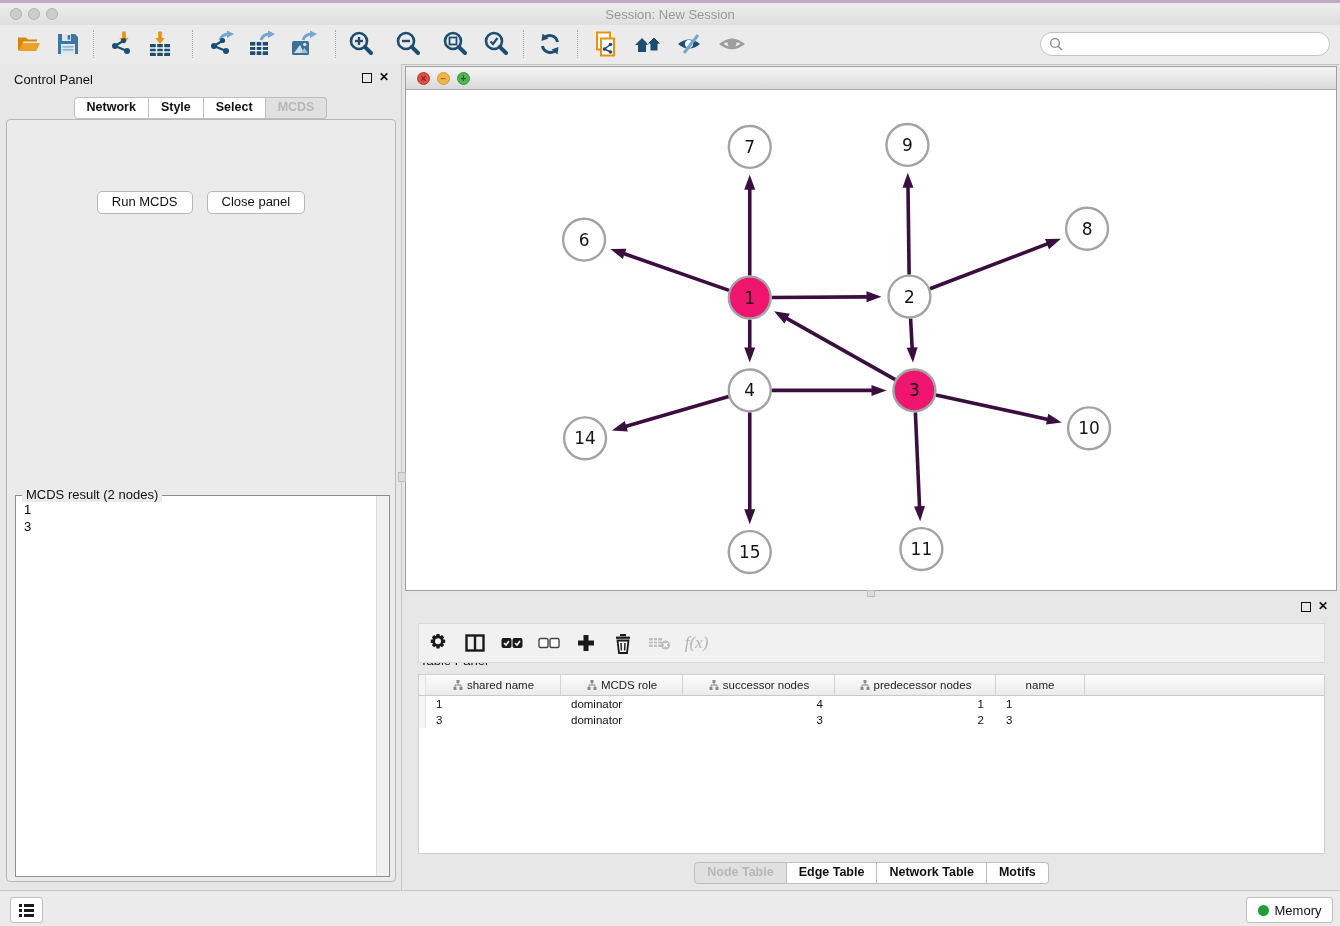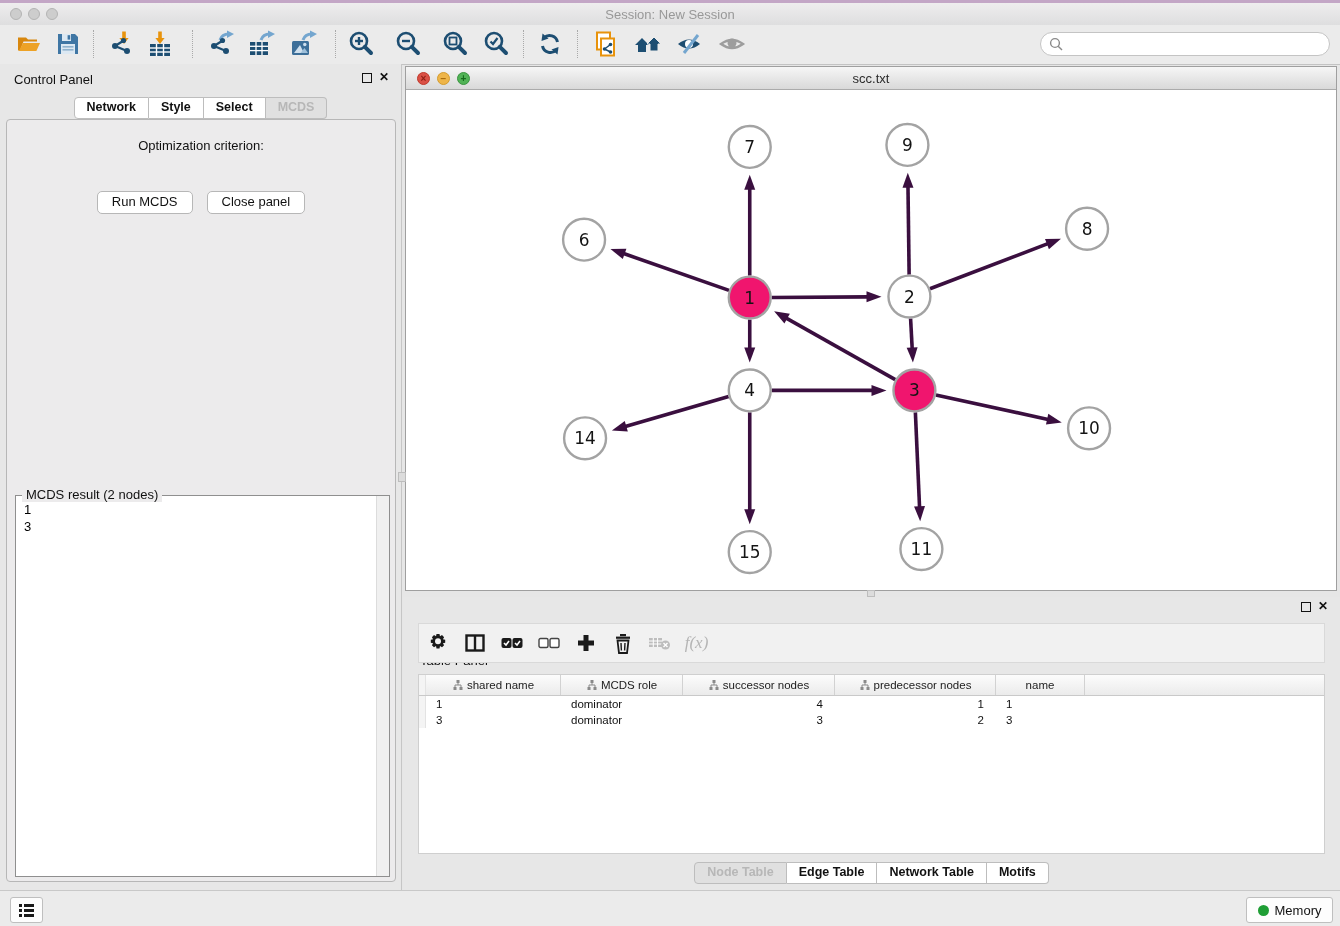--- a/index.html
+++ b/index.html
@@ -248,42 +248,40 @@
       <span class="float-ic" style="left:362px"></span>
       <span class="close-ic" style="left:379px">✕</span>
     </div>
     <div class="segbar cp-tabs" id="cp-tabs">
         <div class="seg">Network</div>
         <div class="seg">Style</div>
         <div class="seg">Select</div>
         <div class="seg seg-active">MCDS</div>
       </div>
     <div class="cp-content">
-      <div class="opt-label">Optimization criterion:</div>
       <div class="btnrow">
         <button class="pbtn">Run MCDS</button>
         <button class="pbtn">Close panel</button>
       </div>
       <div class="result-group">
         <span class="result-legend">MCDS result (2 nodes)</span>
         <div class="result-area" id="result-lines">
             <div>1</div>
             <div>3</div>
           </div>
         <div class="result-scroll"></div>
       </div>
     </div>
   </div>
 
   <div class="netwin">
     <div class="net-titlebar">
       <span class="tl" style="left:11px;background:#da5045;border:1px solid #c0392b;color:#8e1f14;">×</span>
       <span class="tl" style="left:31px;background:#eeb549;border:1px solid #d49c2e;color:#a76a0a;">−</span>
       <span class="tl" style="left:51px;background:#51b356;border:1px solid #3a9440;color:#156a1c;">+</span>
-      <div class="net-title">scc.txt</div>
     </div>
     <div class="canvas" id="graph-canvas"><svg viewBox="0 0 931 501" width="100%" height="100%">
           <g>
             <line x1="344" y1="186" x2="344" y2="99" stroke="#3a0f3f" stroke-width="3.6"></line>
             <polygon points="344,85 349.5,100 338.5,100" fill="#3a0f3f"></polygon>
           </g>
           <g>
             <line x1="323.23121807335133" y1="200.7434376400866" x2="217.64949276905656" y2="163.8534372325619" stroke="#3a0f3f" stroke-width="3.6"></line>
             <polygon points="204.43299517937103,159.23562482170794 220.4076689011553,158.99108549453217 216.77938772119862,169.3754764578565" fill="#3a0f3f"></polygon>
           </g>

